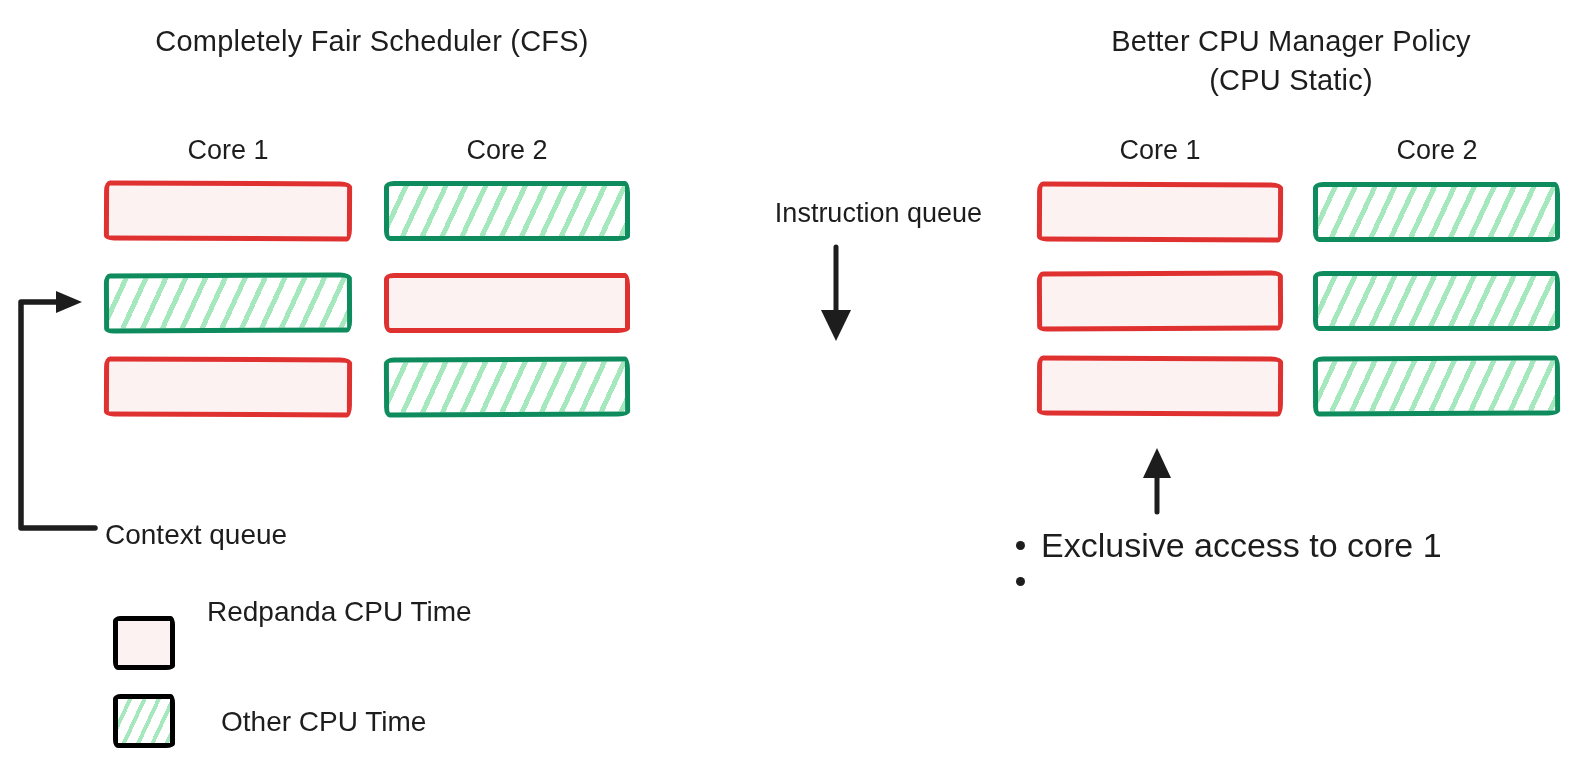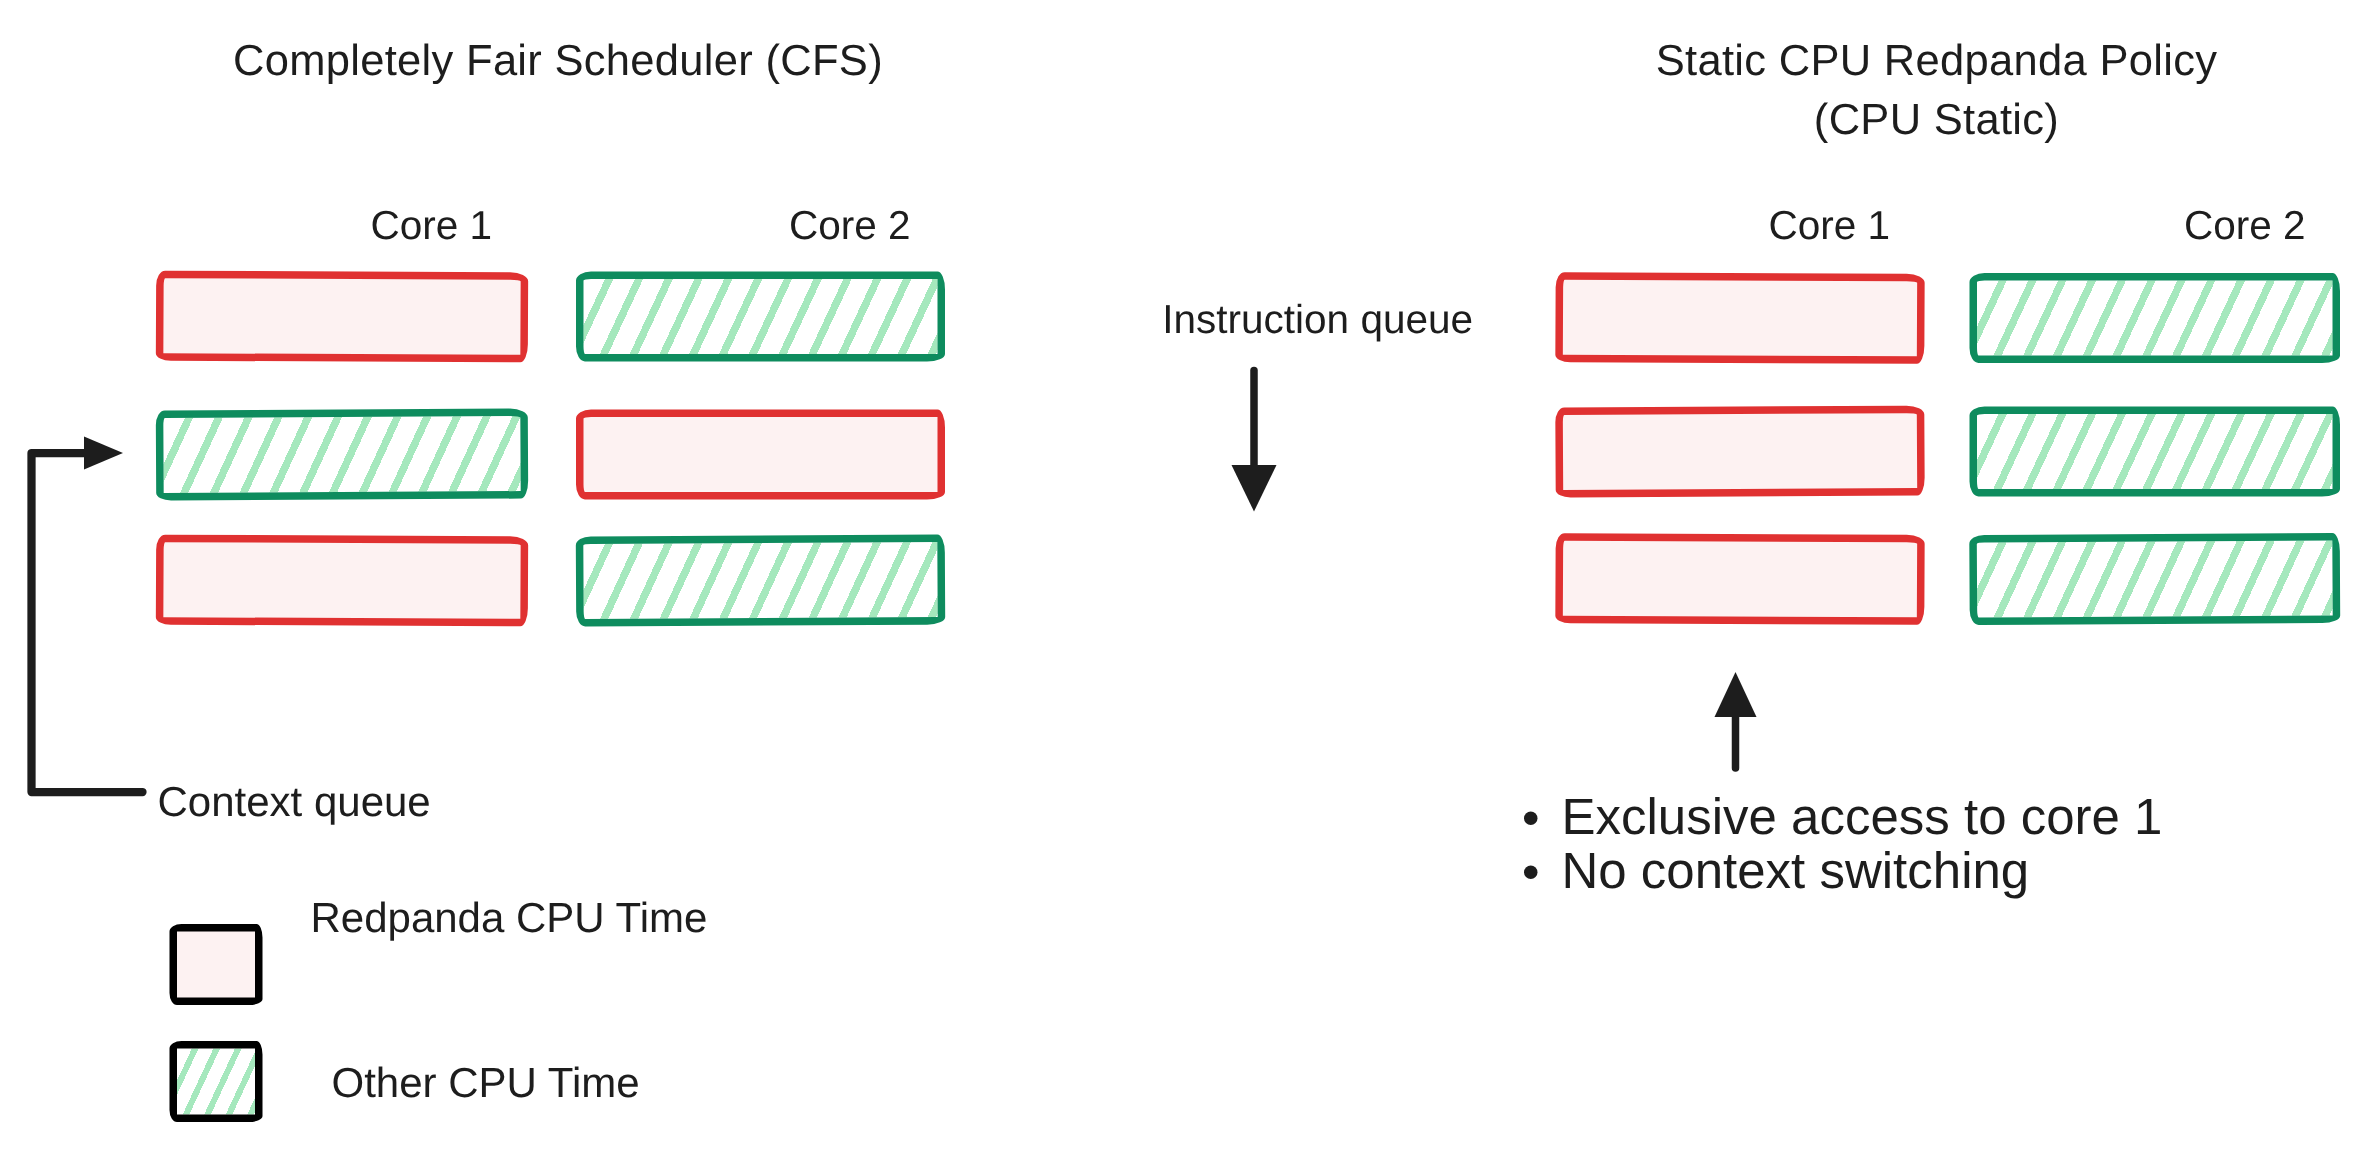--- a/index.html
+++ b/index.html
@@ -3,21 +3,21 @@
 <meta charset="utf-8">
 <style>
   html,body{margin:0;padding:0;}
   body{
     width:1577px;height:768px;position:relative;overflow:hidden;
     background:#ffffff;color:var(--ink,#1d1d1d);
     font-family:"Liberation Sans","DejaVu Sans",sans-serif;
   }
   .abs{position:absolute;}
   .title{font-size:29px;line-height:39px;text-align:center;letter-spacing:.2px;}
-  .core-label{font-size:27px;text-align:right;width:200px;}
+  .core-label{font-size:27px;text-align:center;width:200px;}
   .body-label{font-size:28px;}
   .blocks{position:absolute;}
   .block{
     position:absolute;height:60px;box-sizing:border-box;border:5px solid #000;
     border-radius:10px 5px 12px 6px / 6px 12px 5px 10px;
   }
   .block-red{
     border-color:var(--red-border,#e03131);
     background:var(--red-fill,#fdf2f2);
   }
@@ -76,21 +76,21 @@
 <div class="abs body-label" style="left:221px;top:706px;">Other CPU Time</div>
 
 <div class="abs" style="left:682px;top:198px;width:300px;text-align:right;font-size:27px;">Instruction queue</div>
 
 <svg class="abs" style="left:814px;top:242px;" width="44" height="102" viewBox="0 0 44 102">
   <line x1="22" y1="5" x2="22" y2="70" stroke="#1d1d1d" stroke-width="5" stroke-linecap="round"></line>
   <polygon points="7,68 37,68 22,99" fill="#1d1d1d"></polygon>
 </svg>
 
 <div class="abs title" style="left:1051px;top:22px;width:480px;">
-  <div>Static CPU Redpanda Policy</div>
+  <div>Better CPU Manager Policy</div>
   <div>(CPU Static)</div>
 </div>
 
 <div class="abs core-label" style="left:1060px;top:135px;">Core 1</div>
 <div class="abs core-label" style="left:1337px;top:135px;">Core 2</div>
 
 <div id="right-blocks" class="blocks" style="left:1037px;top:182px;width:530px;height:240px;">
     <div class="block block-red" style="left: 0px; top: 0px; width: 246px;"></div>
     <div class="block block-green" style="left: 276px; top: 0px; width: 247px;"></div>
     <div class="block block-red" style="left: 0px; top: 89px; width: 246px;"></div>
@@ -104,15 +104,14 @@
   <polygon points="8,34 36,34 22,4" fill="#1d1d1d"></polygon>
 </svg>
 
 <div class="bullets">
   <div class="bullet-row">
     <span class="bullet-dot"></span>
     <span>Exclusive access to core 1</span>
   </div>
   <div class="bullet-row">
     <span class="bullet-dot"></span>
-    <span>No context switching</span>
   </div>
 </div>
 
 </body></html>

